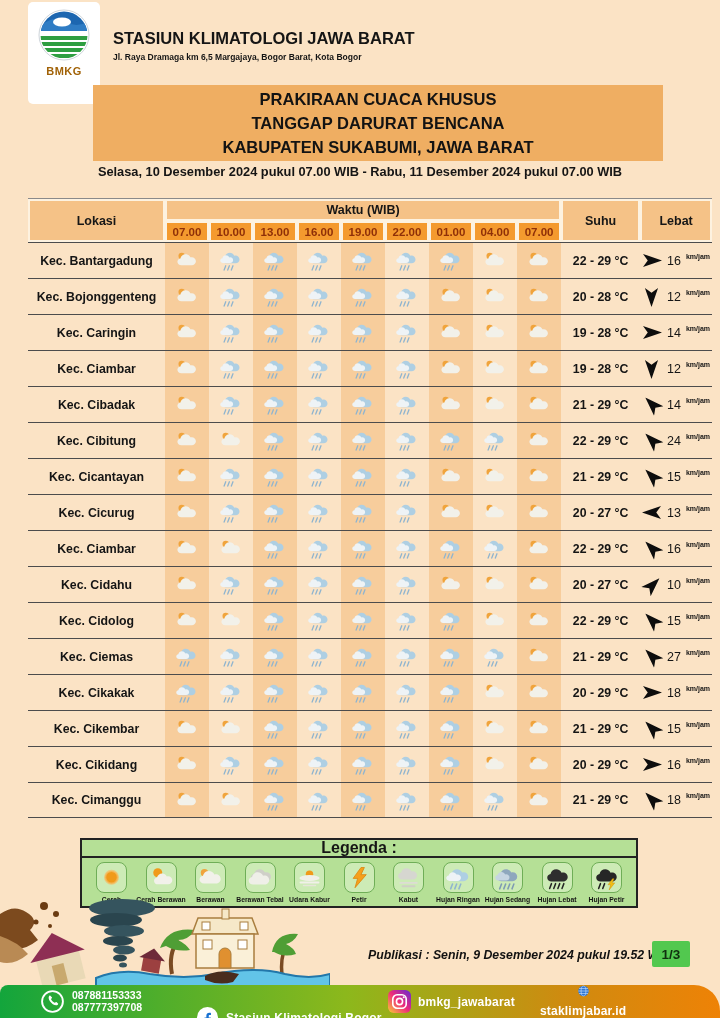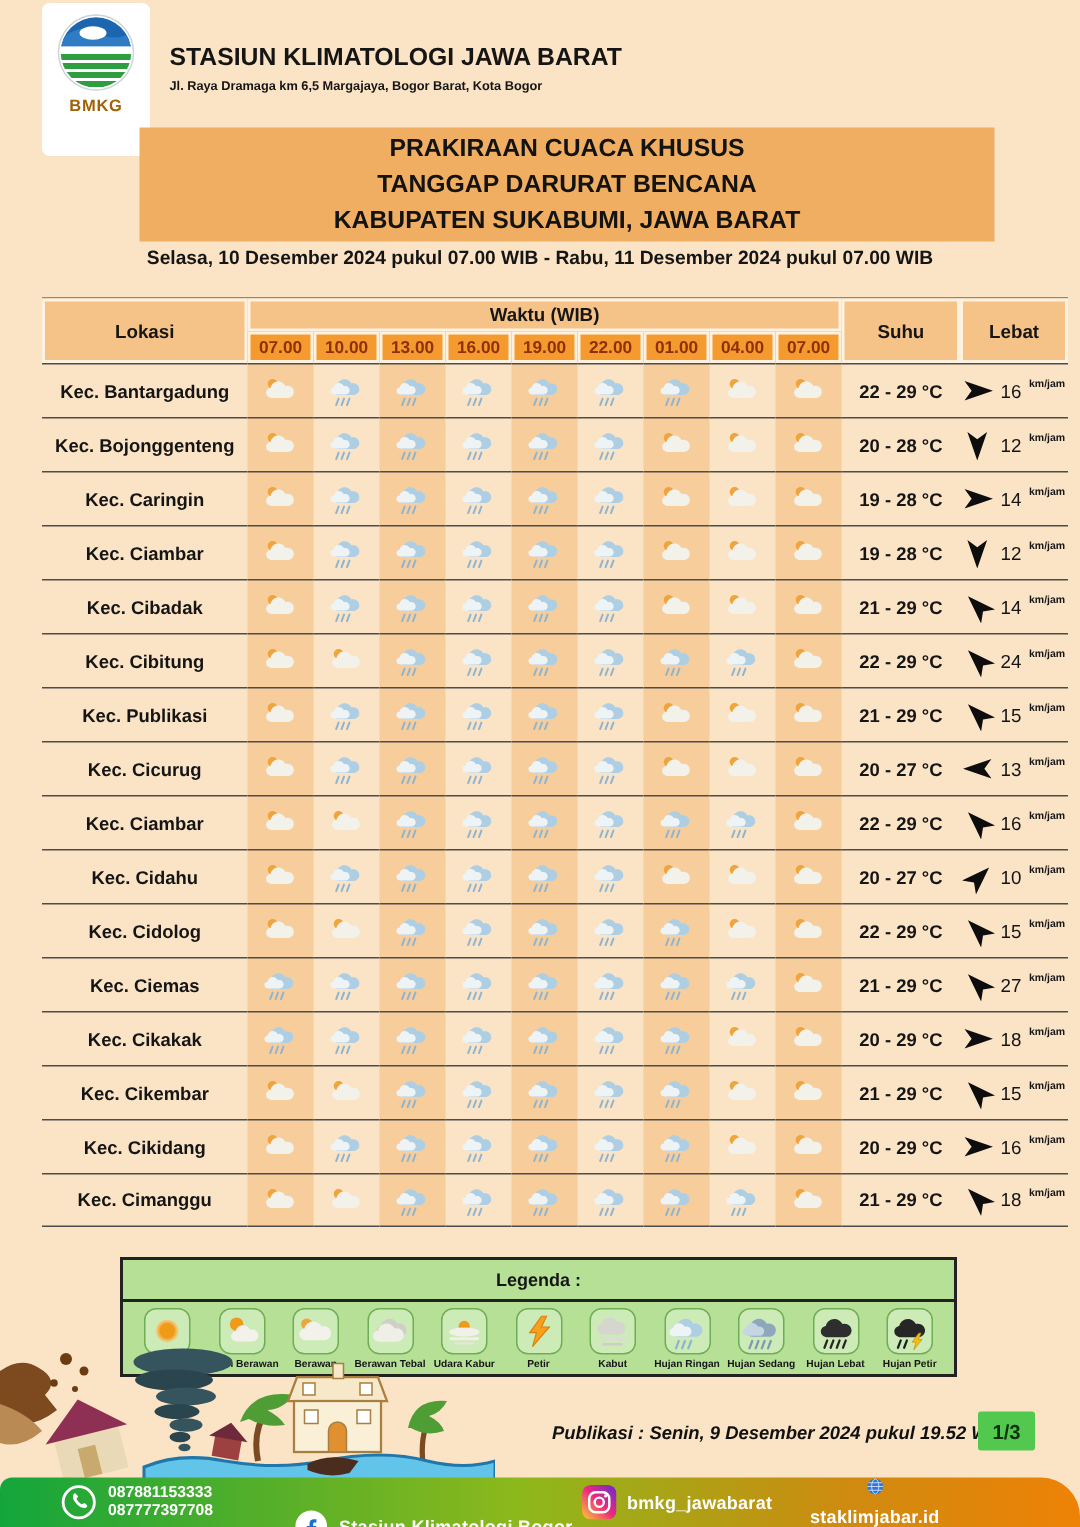--- a/index.html
+++ b/index.html
@@ -39,22 +39,22 @@
   td.ic.s1 { background:var(--column-stripe,#f7cd9c); }
   td.ic svg { vertical-align:middle; }
   td.suhu { font-size:12.3px; font-weight:700; }
   td.angin .wind { display:flex; align-items:center; justify-content:center; gap:5px; }
   .dart { display:inline-flex; width:20px; height:16px; align-items:center; justify-content:center; }
   .spd { font-size:12.5px; font-weight:400; }
   .unit { font-size:7px; font-weight:700; align-self:flex-end; margin-bottom:9px; }
   
   .legend { position:absolute; left:80px; top:838px; width:558px;
     background:var(--legend-bg,#b5e096); border:2px solid #222; }
-  .legend-head { height:28px; border-bottom:2px solid #222; display:flex; align-items:center;
-    justify-content:center; font-size:12px; font-weight:700; }
+  .legend-head { height:18px; border-bottom:2px solid #222; display:flex; align-items:center;
+    justify-content:center; font-size:16px; font-weight:700; }
   .legend-body { display:flex; justify-content:space-between; padding:4px 5px 3px; }
   .legend-item { width:49px; display:flex; flex-direction:column; align-items:center; }
   .tile { width:31px; height:31px; background:var(--legend-tile-bg,#cdebb6);
     border:1.5px solid #6fae57; border-radius:8px; display:flex; align-items:center; justify-content:center; }
   .legend-label { font-size:6.8px; font-weight:700; margin-top:2.5px; white-space:nowrap; }
   
   .illus { position:absolute; left:0; top:896px; }
   .publikasi { position:absolute; left:368px; top:948px; font-size:12.3px; font-style:italic;
     font-weight:700; color:#111; }
   .badge { position:absolute; left:652px; top:941px; width:38px; height:26px;
@@ -536,21 +536,21 @@
                   <svg width="19" height="15" viewBox="0 0 26 18">
                     <polygon points="0,0 26,9 0,18 6.5,9" fill="#0d0d0d"></polygon>
                   </svg>
                 </span>
                 <span class="spd">24</span>
                 <span class="unit">km/jam</span>
               </span>
             </td>
           </tr>
           <tr>
-            <td class="loc">Kec. Publikasi</td>
+            <td class="loc">Kec. Cicantayan</td>
             <td class="ic s1"><svg width="24" height="21" viewBox="0 0 36 32">
                 <circle cx="10" cy="9" r="5" fill="#F0A43C"></circle>
                 <path d="M9 22.5 C5.2 22.5 2.5 19.9 2.5 16.9 C2.5 14.1 4.6 11.9 7.3 11.5 C8.1 7.7 11.5 4.8 15.6 4.8 C19 4.8 21.9 6.8 23.3 9.7 C24 9.5 24.7 9.4 25.4 9.4 C29.2 9.4 32.2 12.4 32.2 16 C32.2 19.6 29.2 22.5 25.4 22.5 Z" fill="#f2f1ea" transform="translate(1 2) scale(0.95)"></path>
               </svg></td>
             <td class="ic s2"><svg width="24" height="21" viewBox="0 0 36 32">
                 <path d="M9 22.5 C5.2 22.5 2.5 19.9 2.5 16.9 C2.5 14.1 4.6 11.9 7.3 11.5 C8.1 7.7 11.5 4.8 15.6 4.8 C19 4.8 21.9 6.8 23.3 9.7 C24 9.5 24.7 9.4 25.4 9.4 C29.2 9.4 32.2 12.4 32.2 16 C32.2 19.6 29.2 22.5 25.4 22.5 Z" fill="#aecfe3" transform="translate(2 0) scale(0.9)"></path>
                 <path d="M9 22.5 C5.2 22.5 2.5 19.9 2.5 16.9 C2.5 14.1 4.6 11.9 7.3 11.5 C8.1 7.7 11.5 4.8 15.6 4.8 C19 4.8 21.9 6.8 23.3 9.7 C24 9.5 24.7 9.4 25.4 9.4 C29.2 9.4 32.2 12.4 32.2 16 C32.2 19.6 29.2 22.5 25.4 22.5 Z" fill="#eef3f6" transform="translate(0 5) scale(0.66)"></path>
                 <line x1="10" y1="24" x2="7.5" y2="30.5" stroke="#8fb4cf" stroke-width="2" stroke-linecap="round"></line>
                 <line x1="15.5" y1="24" x2="13" y2="30.5" stroke="#8fb4cf" stroke-width="2" stroke-linecap="round"></line>
                 <line x1="21" y1="24" x2="18.5" y2="30.5" stroke="#8fb4cf" stroke-width="2" stroke-linecap="round"></line>

